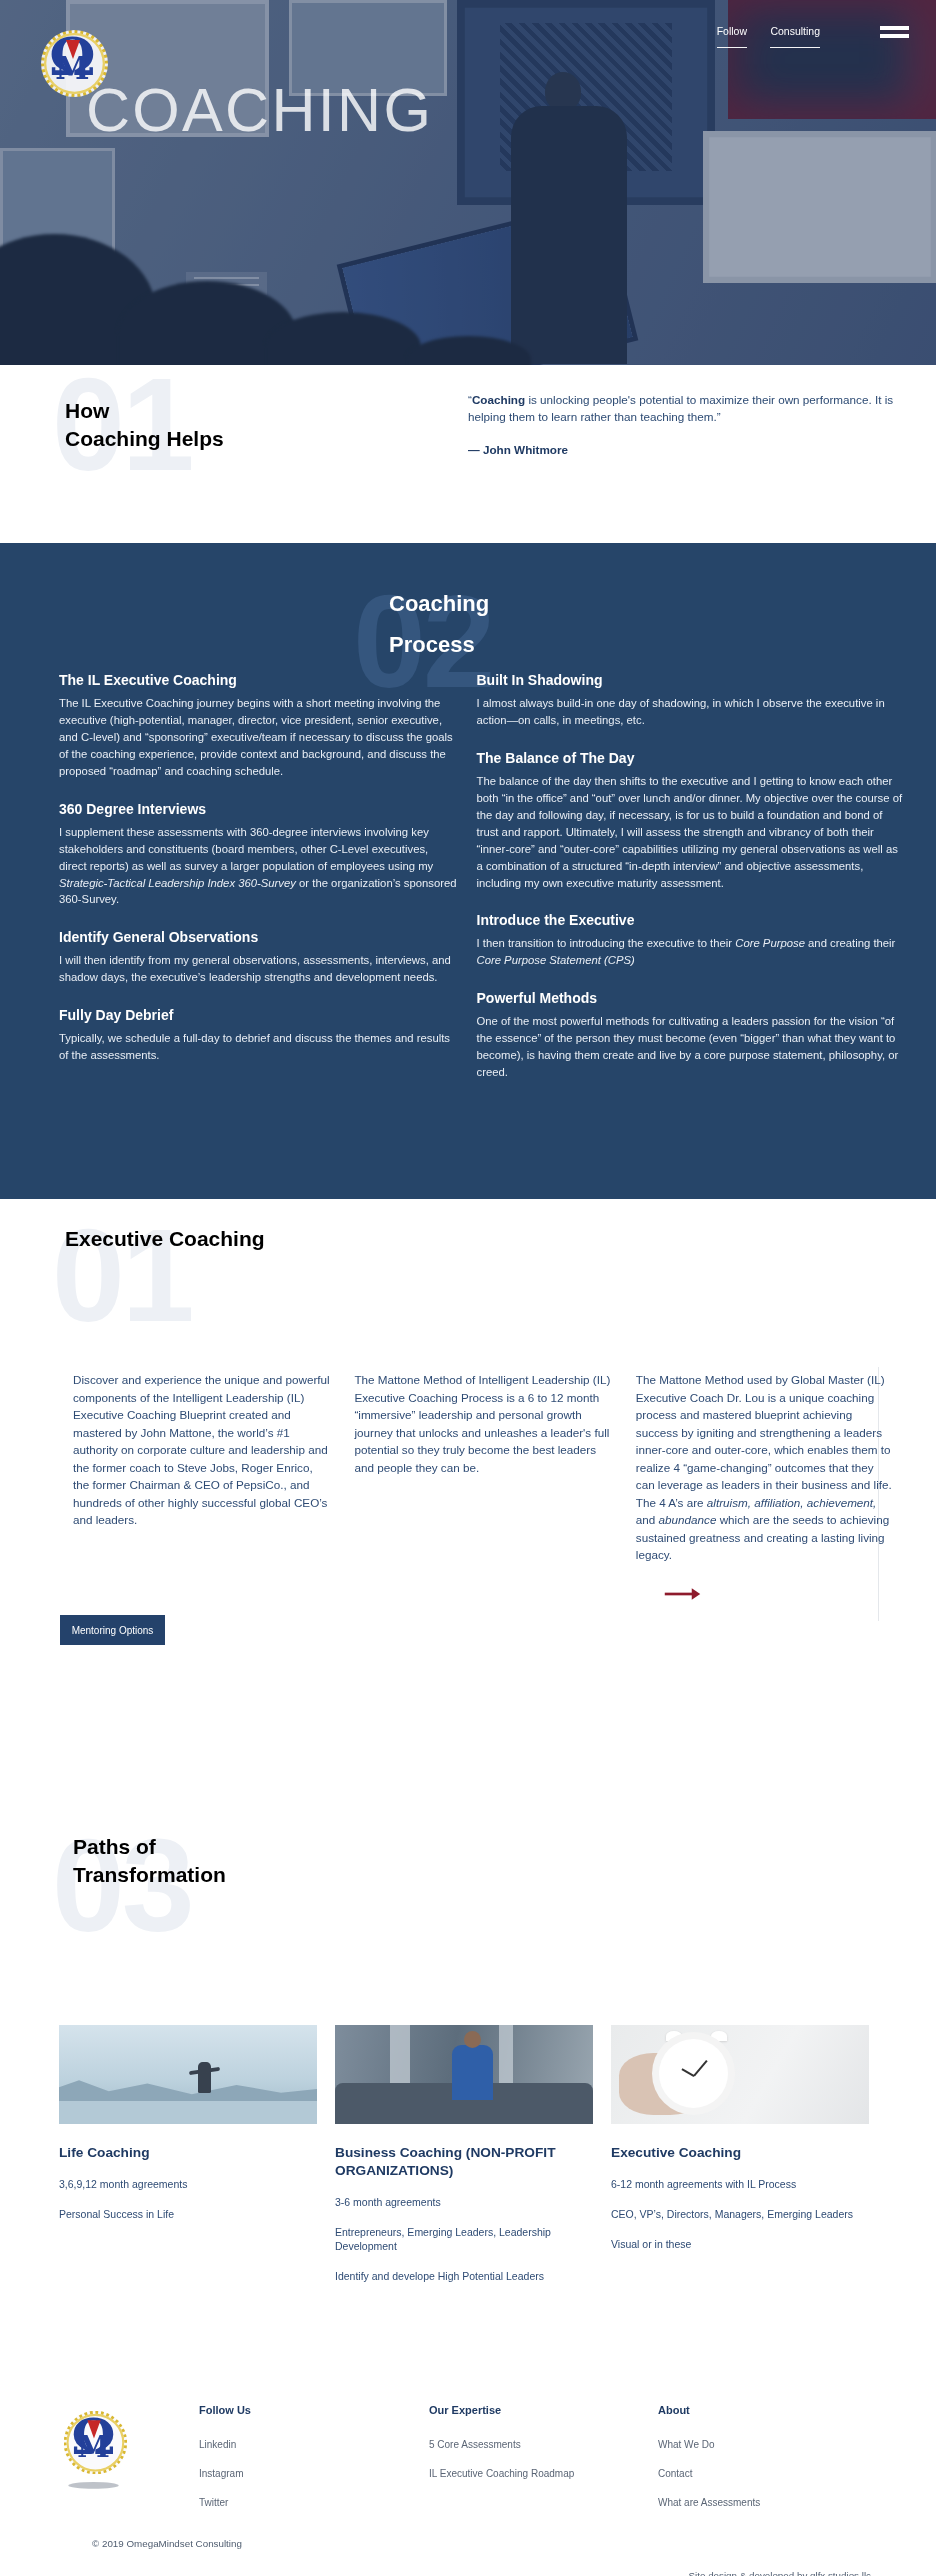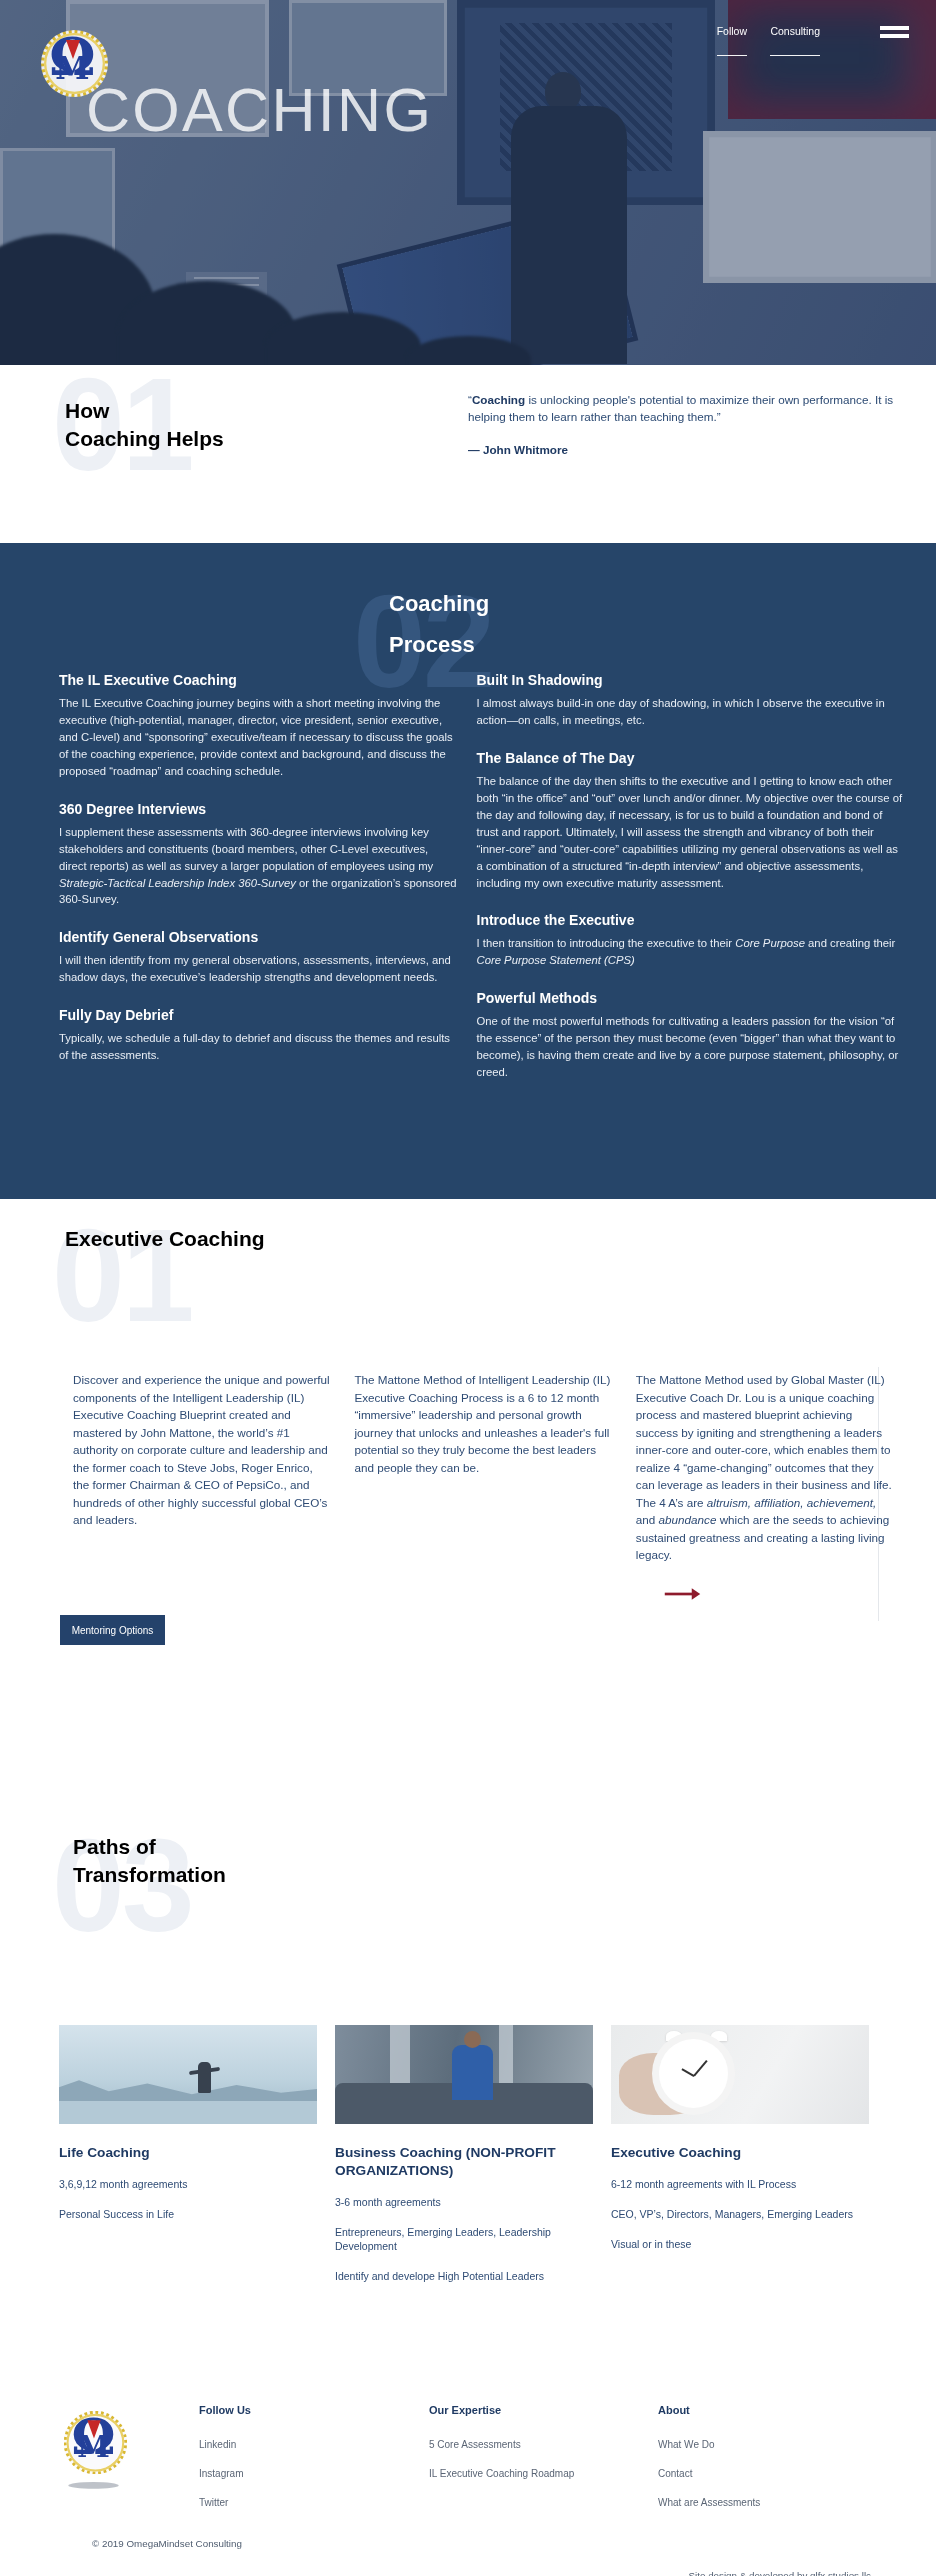--- a/index.html
+++ b/index.html
@@ -28,21 +28,21 @@
   .head{left:545px;top:72px;width:36px;height:39px;border-radius:50% 50% 45% 45%;background:#2b3648;z-index:4;}
   .bodyshape{left:511px;top:106px;width:116px;height:258px;border-radius:31px 31px 0 0;background:#222d40;z-index:4;}
   
   .aud{z-index:5;background:#19222f;border-radius:50% 50% 0 0;filter:blur(1.6px);}
   .a1{left:-47px;top:234px;width:203px;height:156px;}
   .a2{left:117px;top:281px;width:180px;height:109px;}
   .a3{left:265px;top:312px;width:156px;height:70px;}
   .a4{left:406px;top:336px;width:125px;height:47px;}
 
   .hero-nav{position:absolute;top:25px;right:117px;z-index:6;display:flex;gap:23.4px;}
-  .hero-nav a{color:#fff;font-size:10.5px;text-decoration:none;padding-bottom:18px;
+  .hero-nav a{color:#fff;font-size:10.5px;text-decoration:none;padding-bottom:10px;
               border-bottom:1.6px solid rgba(255,255,255,0.95);}
   .menu{position:absolute;top:26px;right:28px;z-index:6;cursor:pointer;}
   .menu i{display:block;width:29px;height:3.9px;background:#fff;margin-bottom:3.9px;}
   .hero-title{position:absolute;left:86px;top:75px;z-index:5;color:rgba(255,255,255,0.8);
               font-size:61px;font-weight:500;letter-spacing:2.3px;}
 
   
   .logo{position:absolute;width:75px;height:78px;z-index:7;}
   .logo .ring{position:absolute;left:6.2px;top:1.6px;width:61px;height:61px;border-radius:50%;
               border:3.9px dotted #d9b832;background:rgba(250,250,252,0.92);

